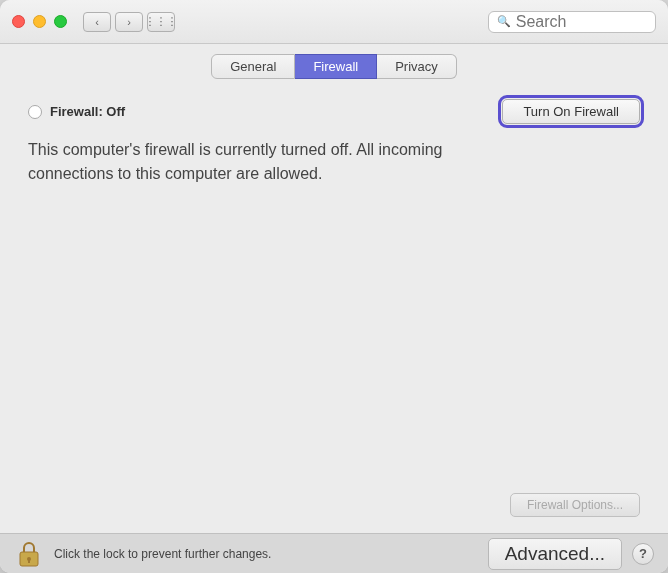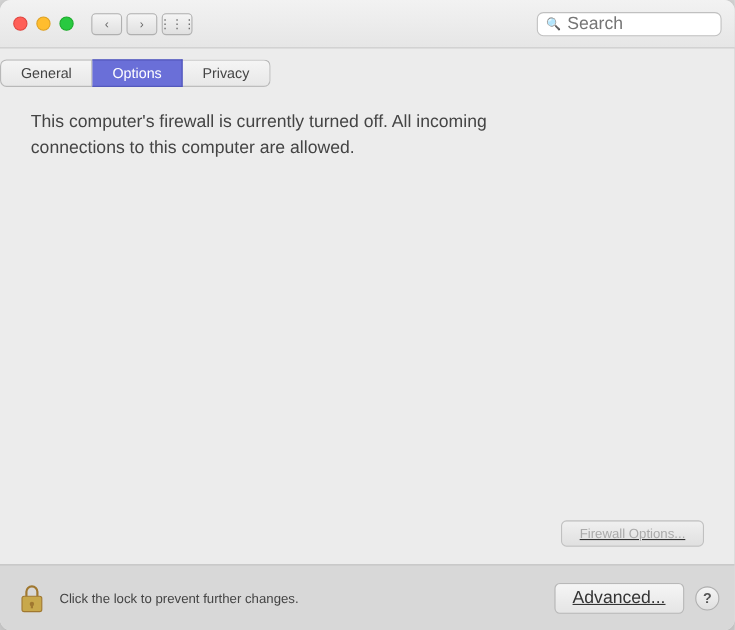--- a/index.html
+++ b/index.html
@@ -121,21 +121,21 @@
       outline: none;
       background: transparent;
       font-size: 16px;
       color: #999;
       width: 100%;
     }
 
     
     .tabs-bar {
       display: flex;
-      justify-content: flex-start;
+      justify-content: center;
       padding: 10px 0 0 0;
       gap: 0;
       flex-shrink: 0;
     }
 
     .tab {
       padding: 4px 18px;
       font-size: 13px;
       color: #444;
       cursor: pointer;
@@ -216,36 +216,35 @@
       color: #444;
       line-height: 1.5;
       max-width: 440px;
       margin-bottom: auto;
     }
 
     .firewall-options-row {
       display: flex;
       justify-content: flex-end;
       margin-top: 14px;
-      text-decoration: underline;
     }
 
     .firewall-options-btn {
       padding: 4px 16px;
       background: linear-gradient(to bottom, #f0f0f0, #e0e0e0);
       border: 1px solid #c0c0c0;
       border-radius: 5px;
       font-size: 12px;
       color: #aaa;
       cursor: not-allowed;
     }
 
     
     .bottom-bar {
-      height: 60px;
+      height: 40px;
       background: #d8d8d8;
       border-top: 1px solid #c0c0c0;
       display: flex;
       align-items: center;
       padding: 0 14px;
       flex-shrink: 0;
     }
 
     .lock-icon-container {
       width: 30px;
@@ -265,25 +264,24 @@
       font-size: 12px;
       color: #444;
       flex: 1;
     }
 
     .advanced-btn {
       padding: 4px 16px;
       background: linear-gradient(to bottom, #f5f5f5, #e5e5e5);
       border: 1px solid #b8b8b8;
       border-radius: 5px;
-      font-size: 16px;
+      font-size: 19px;
       color: #333;
       cursor: pointer;
       margin-right: 10px;
-      text-decoration: underline;
     }
 
     .help-btn {
       width: 22px;
       height: 22px;
       border-radius: 50%;
       background: linear-gradient(to bottom, #f5f5f5, #e0e0e0);
       border: 1px solid #b0b0b0;
       display: flex;
       align-items: center;
@@ -317,25 +315,32 @@
       <span>⋮⋮⋮</span>
     </div>
     <div class="search-box">
       <span class="search-icon">🔍</span>
       <input class="search-input" type="text" placeholder="Search" style="">
     </div>
   </div>
 
   <div class="tabs-bar">
     <div class="tab">General</div>
-    <div class="tab active">Options</div>
+    <div class="tab active">Firewall</div>
     <div class="tab">Privacy</div>
   </div>
 
   <div class="content">
+    <div class="firewall-header">
+      <div class="firewall-status">
+        <div class="radio-circle"></div>
+        <span class="firewall-label">Firewall: Off</span>
+      </div>
+      <button class="turn-on-btn">Turn On Firewall</button>
+    </div>
     <div class="firewall-description">This computer's firewall is currently turned off. All incoming connections to this computer are allowed.</div>
     <div class="firewall-options-row">
       <button class="firewall-options-btn">Firewall Options...</button>
     </div>
   </div>
 
   <div class="bottom-bar">
     <div class="lock-icon-container">
       <svg class="lock-svg" viewBox="0 0 24 28" fill="none" xmlns="http://www.w3.org/2000/svg">
         <rect x="3" y="12" width="18" height="14" rx="2" fill="#c8a84b" stroke="#a07830" stroke-width="1"></rect>

